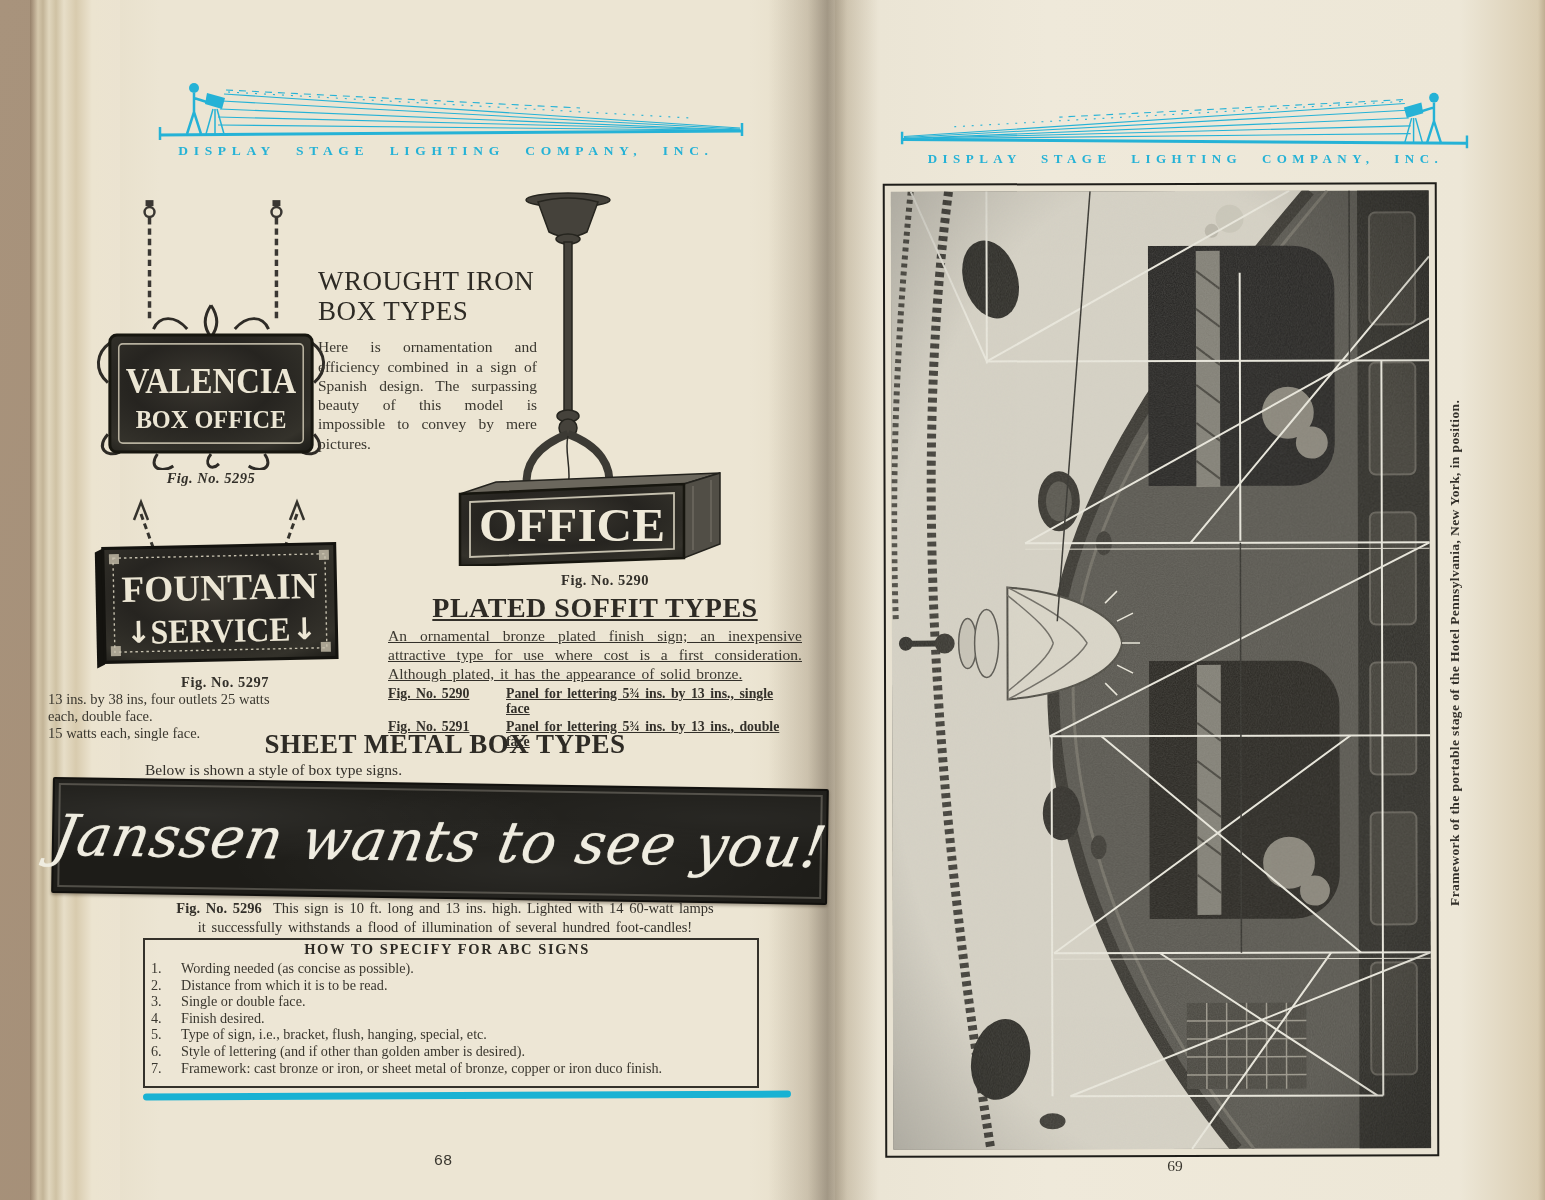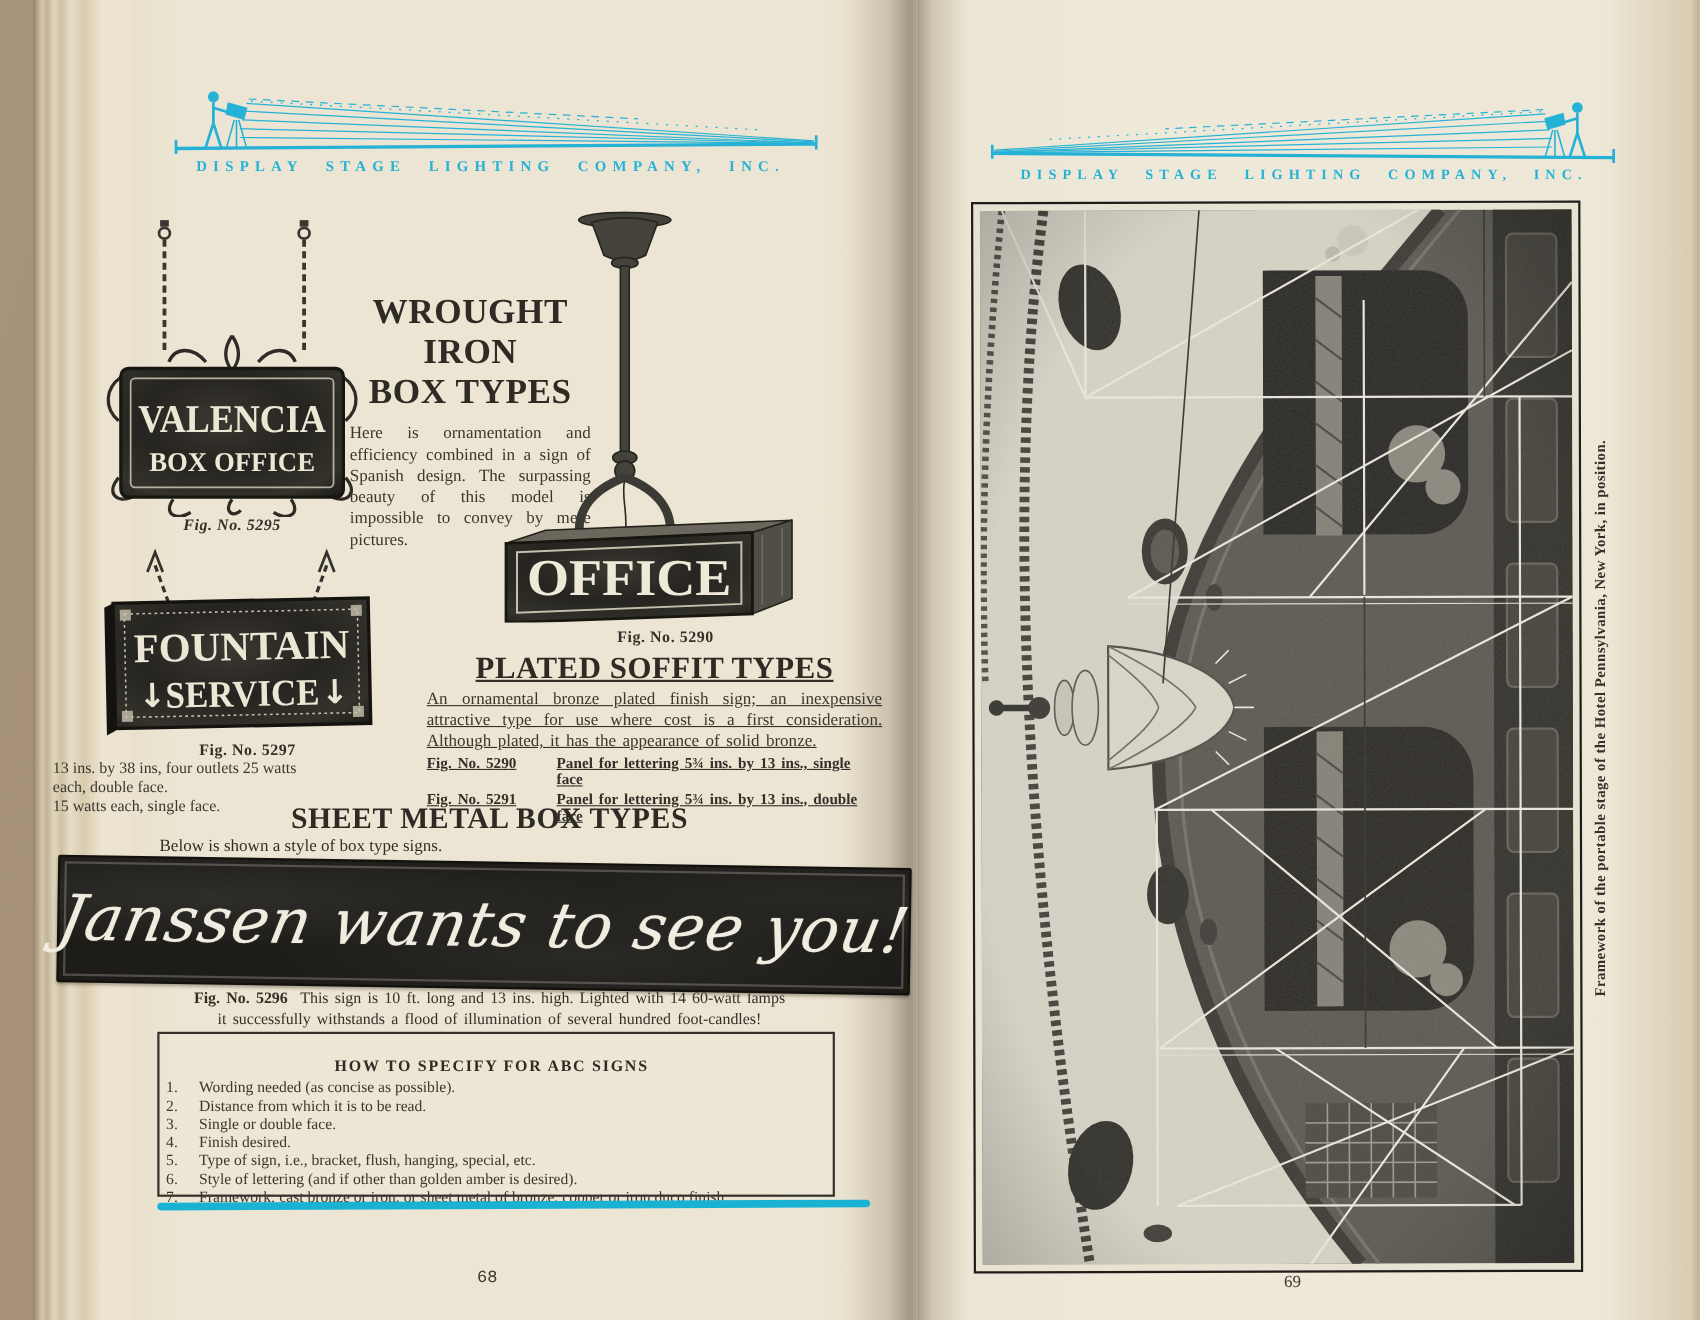--- a/index.html
+++ b/index.html
@@ -20,21 +20,21 @@
     background:linear-gradient(90deg,rgba(70,50,30,0) 0%,rgba(70,50,30,.16) 36%,rgba(38,24,12,.34) 54%,rgba(70,50,30,.10) 72%,rgba(70,50,30,0) 100%);}
   
   .logo-svg{width:600px;height:68px;}
   .logo-flip .logo-svg{transform:scaleX(-1);}
   .company-line{
     text-align:center;color:#25b2d6;font-weight:bold;font-size:13.5px;
     letter-spacing:.42em;word-spacing:.85em;white-space:nowrap;
     font-family:"Liberation Serif","DejaVu Serif",serif;
   }
   
-  .h-big{font-weight:bold;font-size:32px;line-height:1.12;text-align:center;letter-spacing:.5px;color:#2e2b25;}
+  .h-big{font-weight:normal;font-size:27px;line-height:1.12;text-align:left;letter-spacing:.5px;color:#2e2b25;}
   .h-mid{font-weight:bold;font-size:28px;text-align:center;letter-spacing:.5px;color:#2e2b25;}
   .body-txt{font-size:15.5px;line-height:1.24;text-align:justify;color:#3a372f;
     word-spacing:2px;}
   .fig-cap{font-weight:bold;font-size:14.5px;text-align:center;color:#33302a;letter-spacing:.5px;}
   .spec-line{font-size:14.5px;line-height:1.18;text-align:left;color:#3a372f;}
   .fig-row{display:grid;grid-template-columns:110px 1fr;column-gap:8px;font-size:13.8px;line-height:1.12;
     font-weight:bold;color:#33302a;margin-top:2px;word-spacing:2px;}
   
   .banner{
     left:52px;top:783px;width:772px;height:112px;transform:rotate(.9deg);
@@ -48,21 +48,21 @@
   .banner-text{
     position:absolute;inset:0;display:flex;align-items:center;justify-content:center;
     font-style:italic;font-family:"DejaVu Serif","Liberation Serif",serif;
     font-size:57px;color:#efece0;transform:skewX(-10deg);letter-spacing:1px;
     text-shadow:0 0 1px rgba(245,242,230,.55);white-space:nowrap;}
   
   .cap5296{font-size:14.5px;line-height:1.3;text-align:center;color:#33302a;word-spacing:2px;}
   .cap5296 .bb{font-weight:bold;}
   .spec-box{left:143px;top:938px;width:612px;height:146px;border:2px solid #34312a;display:flex;background:rgba(255,255,255,.06);}
   .spec-left{width:218px;padding:7px 12px 0 16px;border-right:0;}
-  .spec-right{flex:1;padding:22px 14px 0 6px;}
+  .spec-right{flex:1;padding:1px 14px 0 6px;}
   .box-title{font-weight:bold;font-size:14.5px;text-align:center;letter-spacing:2.5px;color:#2e2b25;}
   .imp-body{font-size:14.2px;line-height:1.2;text-align:justify;margin-top:5px;word-spacing:2px;}
   .spec-item{display:grid;grid-template-columns:30px 1fr;font-size:14.2px;line-height:1.17;color:#3a372f;}
   
   .teal-rule{left:143px;top:1092px;width:648px;height:7px;background:#19b2d3;border-radius:4px;transform:rotate(-.25deg);}
   .pageno{font-size:15.5px;text-align:center;color:#3a372f;}
   
   .photo-frame{left:884px;top:183px;width:554px;height:974px;border:2px solid #1e1d19;
     background:#e8e2d2;padding:6px;box-sizing:border-box;transform:rotate(-.15deg);}
   .photo-frame svg{width:100%;height:100%;display:block;}

